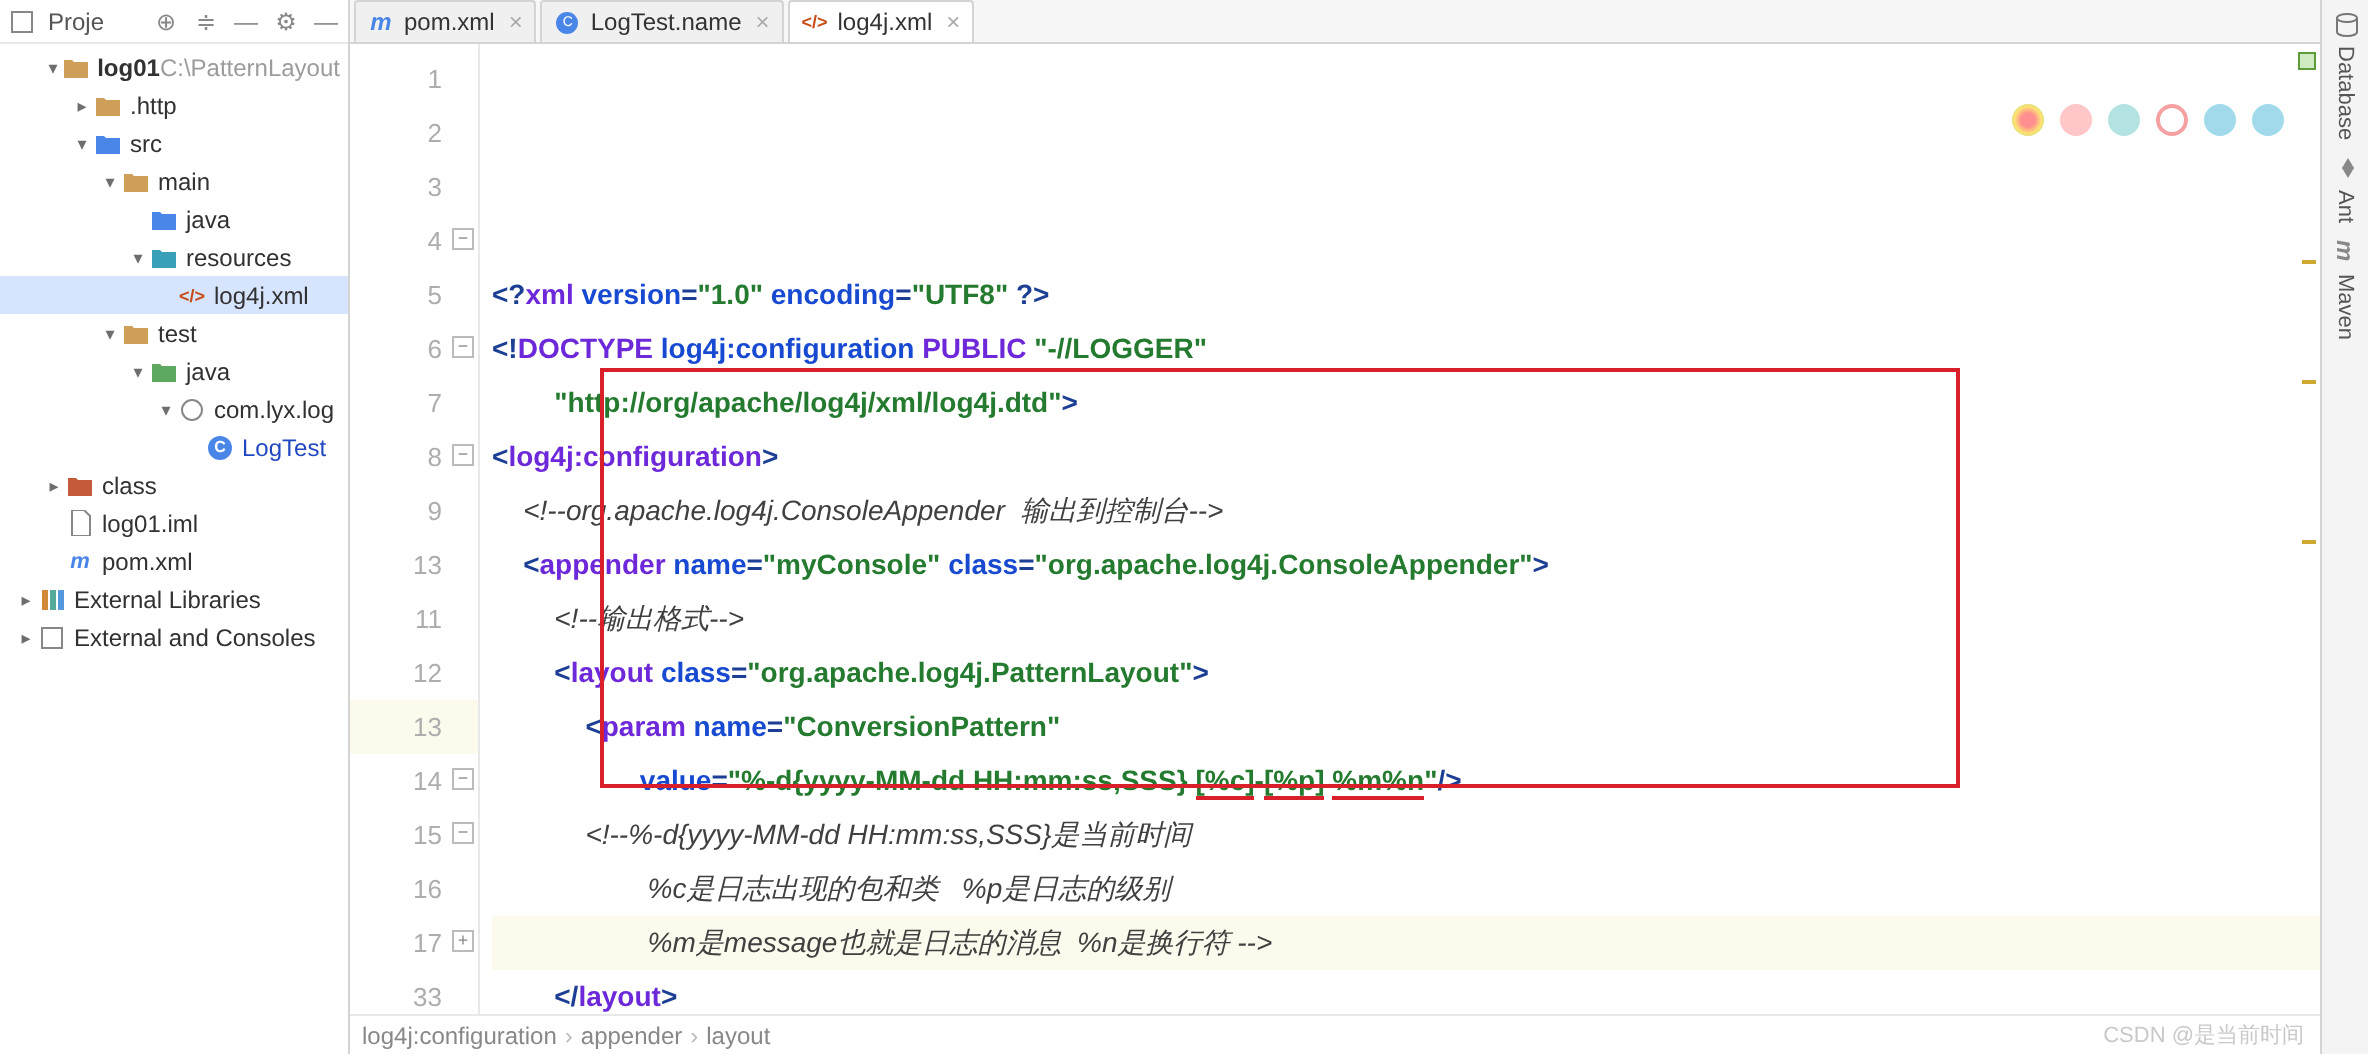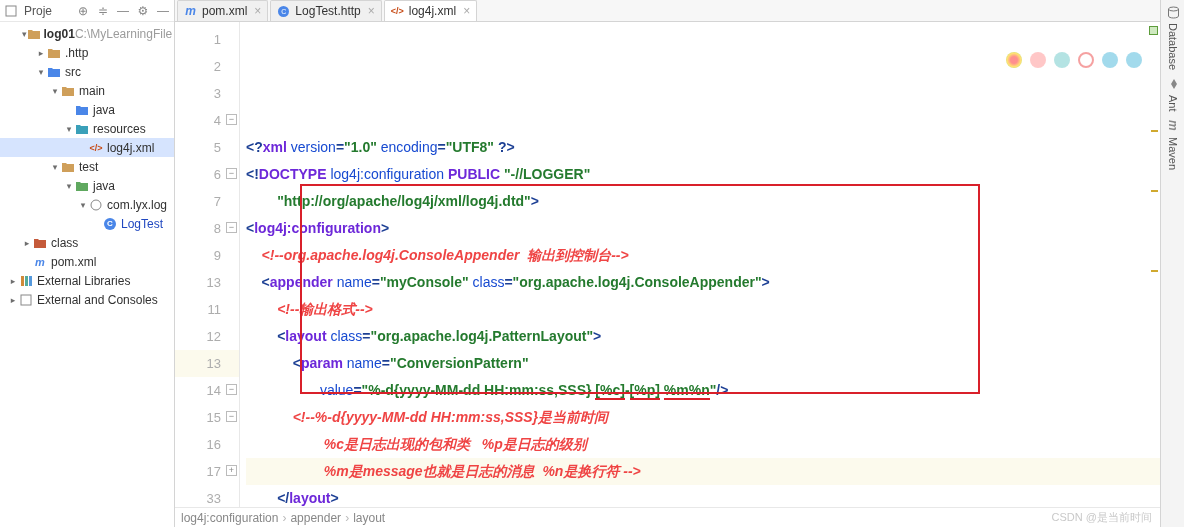--- a/index.html
+++ b/index.html
@@ -38,23 +38,23 @@
 
 .editor-wrap{flex:1;display:flex;min-height:0}
 .gutter{width:65px;background:#fff;border-right:1px solid #e8e8e8;text-align:right;color:#adadad;font-family:"JetBrains Mono",Consolas,monospace;font-size:13px;padding-top:4px;position:relative}
 .gutter .ln{height:27px;line-height:27px;padding-right:18px;position:relative}
 .gutter .ln.hl{background:#fcfaed}
 .gutter .fold{position:absolute;right:2px;top:7px;width:11px;height:11px;border:1px solid #bbb;color:#888;font-size:9px;line-height:9px;text-align:center;background:#fff}
 .code{flex:1;font-family:"JetBrains Mono",Consolas,monospace;font-size:14px;line-height:27px;padding-top:4px;padding-left:6px;white-space:pre;overflow:hidden;position:relative;font-weight:600}
 .cl{height:27px;position:relative}
 .cl.hl{background:#fcfaed}
 .t-tag{color:#6d28d9}
-.t-attr{color:#174ad1;font-weight:400}
+.t-attr{color:#174ad1;font-weight:700}
 .t-str{color:#247a2e;font-weight:600}
-.t-com{color:#ef4444;font-style:italic;font-weight:700}
+.t-com{color:#404040;font-style:italic;font-weight:400}
 .t-p{color:#1c3f94}
 .redbox{position:absolute;border:2px solid #d9202a;pointer-events:none}
 .ul-red{border-bottom:2px solid #d9202a}
 
 .breadcrumb{height:20px;border-top:1px solid #e8e8e8;display:flex;align-items:center;padding-left:6px;font-size:12px;color:#888;gap:4px}
 .breadcrumb .sep{color:#bbb}
 
 .right-tool{width:24px;background:#f4f4f4;border-left:1px solid #d4d4d4;display:flex;flex-direction:column;align-items:center;gap:8px;padding-top:6px}
 .right-tool .rt{writing-mode:vertical-rl;font-size:11px;color:#555;display:flex;align-items:center;gap:3px}
 .right-tool .ricon{width:14px;height:14px}
@@ -88,21 +88,21 @@
   </div>
   <div class="tree" id="tree">
       <div class="tree-row" style="padding-left: 22px;">
         <span class="arrow">▾</span>
         <span class="ticon folder">
           <svg width="14" height="12">
             <path d="M1 2h4l1 1h7v8H1z" fill="currentColor"></path>
           </svg>
         </span>
         <span class="tree-label bold">log01</span>
-        <span class="tree-label gray"> C:\MyLearningFile</span>
+        <span class="tree-label gray"> C:\PatternLayout</span>
       </div>
       <div class="tree-row" style="padding-left: 36px;">
         <span class="arrow">▸</span>
         <span class="ticon folder">
           <svg width="14" height="12">
             <path d="M1 2h4l1 1h7v8H1z" fill="currentColor"></path>
           </svg>
         </span>
         <span class="tree-label">.http</span>
       </div>
@@ -184,20 +184,29 @@
         <span class="tree-label blue-txt">LogTest</span>
       </div>
       <div class="tree-row" style="padding-left: 22px;">
         <span class="arrow">▸</span>
         <span class="ticon folder-red">
           <svg width="14" height="12">
             <path d="M1 2h4l1 1h7v8H1z" fill="currentColor"></path>
           </svg>
         </span>
         <span class="tree-label">class</span>
+      </div>
+      <div class="tree-row" style="padding-left: 22px;">
+        <span class="arrow"></span>
+        <span class="ticon file-ico">
+          <svg width="11" height="13">
+            <path d="M1 0h6l3 3v10H1z" fill="none" stroke="#888"></path>
+          </svg>
+        </span>
+        <span class="tree-label">log01.iml</span>
       </div>
       <div class="tree-row" style="padding-left: 22px;">
         <span class="arrow"></span>
         <span class="ticon m-ico">
           <span style="color:#4a86e8;font-style:italic;font-weight:bold">m</span>
         </span>
         <span class="tree-label">pom.xml</span>
       </div>
       <div class="tree-row" style="padding-left: 8px;">
         <span class="arrow">▸</span>
@@ -228,21 +237,21 @@
         <span class="ficon">
           <span style="color:#4a86e8;font-style:italic;font-weight:bold">m</span>
         </span>
         <span>pom.xml</span>
         <span class="close">×</span>
       </div>
       <div class="tab">
         <span class="ficon">
           <span style="display:inline-block;width:11px;height:11px;border-radius:50%;background:#4a86e8;color:#fff;font-size:7px;line-height:11px;text-align:center">C</span>
         </span>
-        <span>LogTest.http</span>
+        <span>LogTest.name</span>
         <span class="close">×</span>
       </div>
       <div class="tab active">
         <span class="ficon">
           <span style="color:#c74b16;font-size:9px;font-weight:bold">&lt;/&gt;</span>
         </span>
         <span>log4j.xml</span>
         <span class="close">×</span>
       </div>
     </div>

